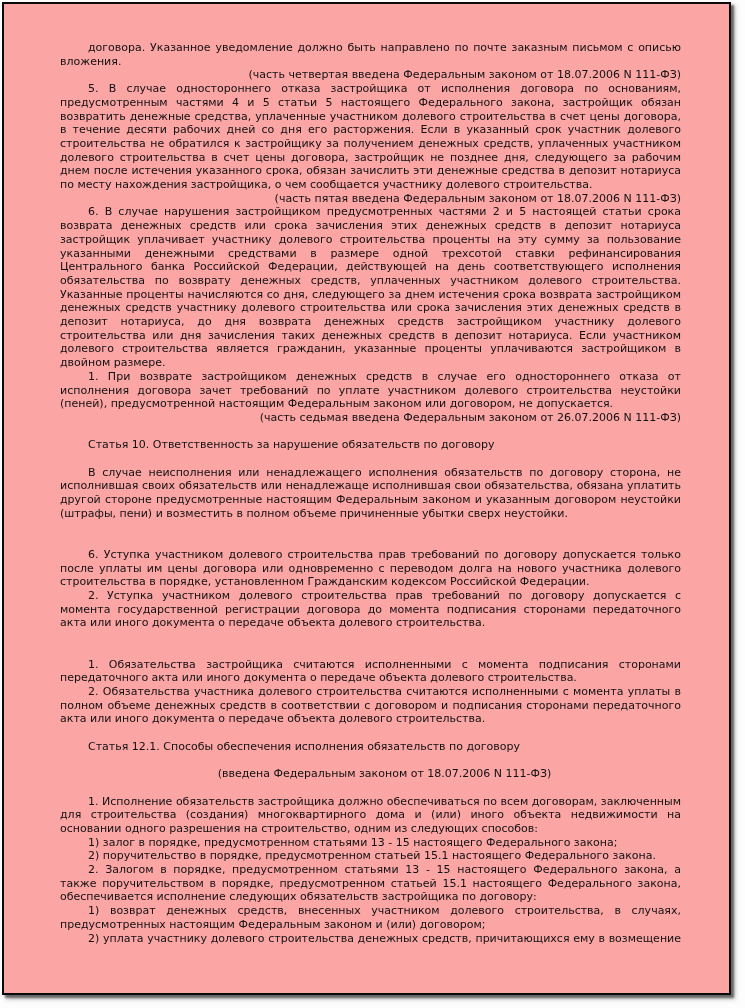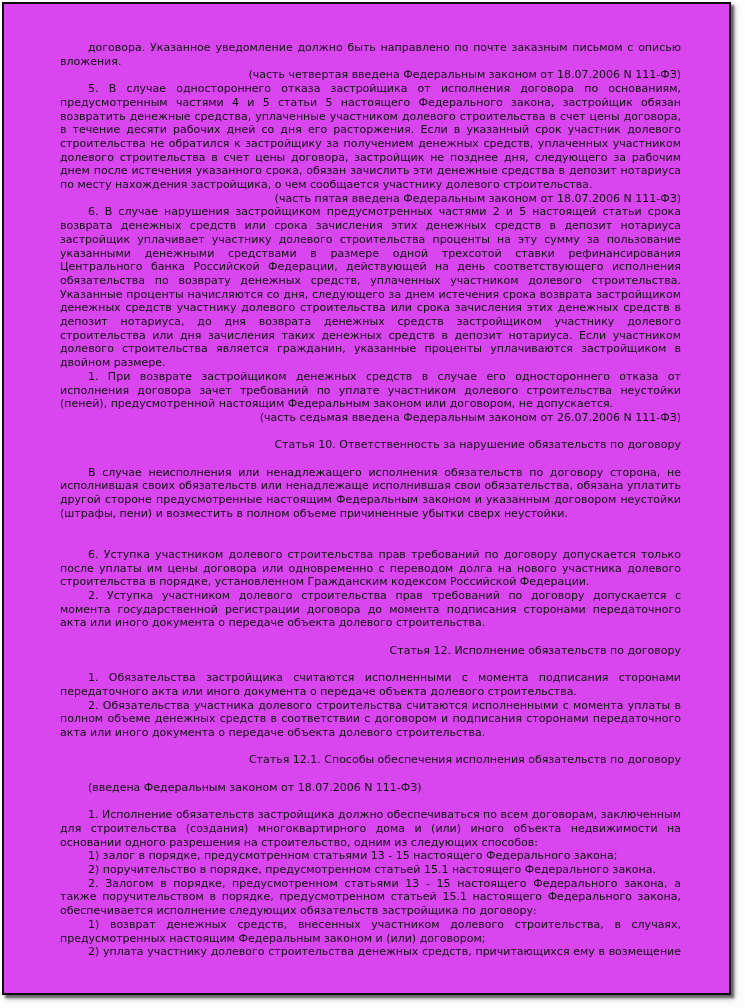--- a/index.html
+++ b/index.html
@@ -18,21 +18,21 @@
     position: absolute;
     inset: 0;
     background: #fdfdfd;
   }
   .page {
     position: absolute;
     left: 2px;
     top: 2px;
     width: 729px;
     height: 993px;
-    background: #d946ef;
+    background: #fca5a5;
     border: 2px solid #0a0a0a;
     box-shadow: 3px 3px 2px rgba(70,70,70,0.75), 4px 4px 5px rgba(120,120,120,0.45);
     box-sizing: border-box;
   }
   .content {
     position: absolute;
     left: 0;
     top: 0;
     right: 0;
     padding: 37px 48px 20px 56px;
@@ -42,28 +42,28 @@
   }
   .block {
     margin: 0;
     padding: 0;
   }
   .block.p, .block.heading {
     text-align: justify;
     text-indent: 28px;
   }
   .block.heading {
-    text-align: right;
+    text-align: left;
   }
   .block.note {
     text-align: right;
     text-indent: 0;
   }
   .block.note-indented {
-    text-align: left;
+    text-align: center;
     text-indent: 28px;
   }
   .block.spacer {
     height: 13.7px;
   }
   .block.justify-last {
     text-align-last: justify;
   }
 </style>
 </head>
@@ -81,21 +81,20 @@
         <div class="block note">(часть седьмая введена Федеральным законом от 26.07.2006 N 111-ФЗ)</div>
         <div class="block spacer"></div>
         <div class="block heading">Статья 10. Ответственность за нарушение обязательств по договору</div>
         <div class="block spacer"></div>
         <div class="block p">В случае неисполнения или ненадлежащего исполнения обязательств по договору сторона, не исполнившая своих обязательств или ненадлежаще исполнившая свои обязательства, обязана уплатить другой стороне предусмотренные настоящим Федеральным законом и указанным договором неустойки (штрафы, пени) и возместить в полном объеме причиненные убытки сверх неустойки.</div>
         <div class="block spacer"></div>
         <div class="block spacer"></div>
         <div class="block p">6. Уступка участником долевого строительства прав требований по договору допускается только после уплаты им цены договора или одновременно с переводом долга на нового участника долевого строительства в порядке, установленном Гражданским кодексом Российской Федерации.</div>
         <div class="block p">2. Уступка участником долевого строительства прав требований по договору допускается с момента государственной регистрации договора до момента подписания сторонами передаточного акта или иного документа о передаче объекта долевого строительства.</div>
         <div class="block spacer"></div>
-        <div class="block heading">Статья 12. Исполнение обязательств по договору</div>
         <div class="block spacer"></div>
         <div class="block p">1. Обязательства застройщика считаются исполненными с момента подписания сторонами передаточного акта или иного документа о передаче объекта долевого строительства.</div>
         <div class="block p">2. Обязательства участника долевого строительства считаются исполненными с момента уплаты в полном объеме денежных средств в соответствии с договором и подписания сторонами передаточного акта или иного документа о передаче объекта долевого строительства.</div>
         <div class="block spacer"></div>
         <div class="block heading">Статья 12.1. Способы обеспечения исполнения обязательств по договору</div>
         <div class="block spacer"></div>
         <div class="block note-indented">(введена Федеральным законом от 18.07.2006 N 111-ФЗ)</div>
         <div class="block spacer"></div>
         <div class="block p">1. Исполнение обязательств застройщика должно обеспечиваться по всем договорам, заключенным для строительства (создания) многоквартирного дома и (или) иного объекта недвижимости на основании одного разрешения на строительство, одним из следующих способов:</div>
         <div class="block p">1) залог в порядке, предусмотренном статьями 13 - 15 настоящего Федерального закона;</div>

